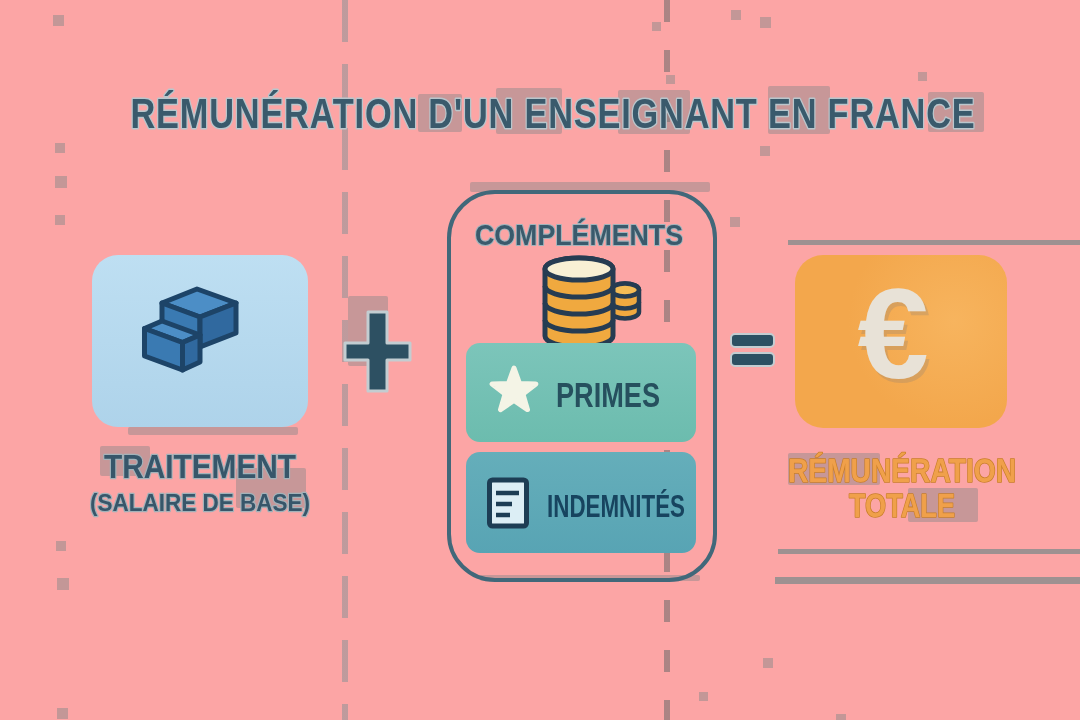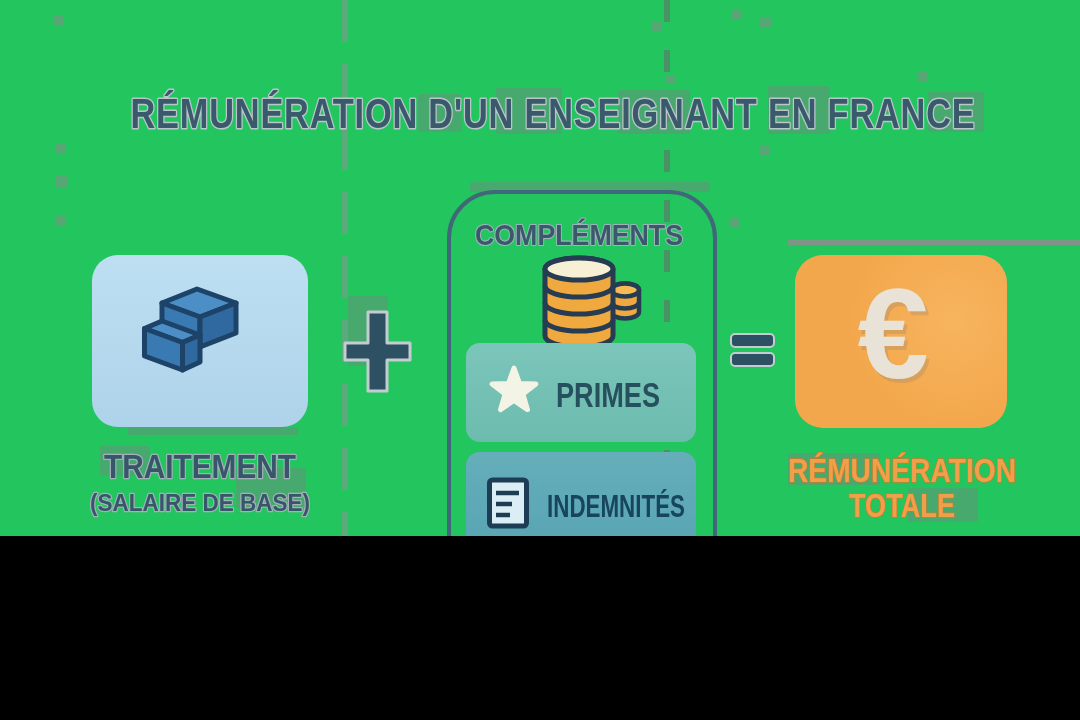--- a/index.html
+++ b/index.html
@@ -1,16 +1,16 @@
 <!DOCTYPE html>
 <html><head>
 <meta charset="utf-8">
 <style>
   html,body{margin:0;padding:0;background:#000;}
-  .canvas{position:relative;width:1080px;height:536px;background:#22c55e;overflow:hidden;
+  .canvas{position:relative;width:1080px;height:720px;background:#fca5a5;overflow:hidden;
           font-family:"Liberation Sans",sans-serif;}
   .abs{position:absolute;}
   svg{position:absolute;overflow:visible;}
   svg text{font-family:"Liberation Sans",sans-serif;font-weight:bold;text-anchor:middle;}
 
   
   .t-title {fill:#3a5a6c;stroke:#b9c6cc;stroke-width:3px;paint-order:stroke;stroke-linejoin:round;letter-spacing:1px;}
   .t-slate {fill:#37566a;stroke:#a3b2b9;stroke-width:2.5px;paint-order:stroke;stroke-linejoin:round;}
   .t-comp  {fill:#3a5a6c;stroke:#9fb4bc;stroke-width:2.2px;paint-order:stroke;stroke-linejoin:round;}
   .t-primes{fill:#26505e;}

